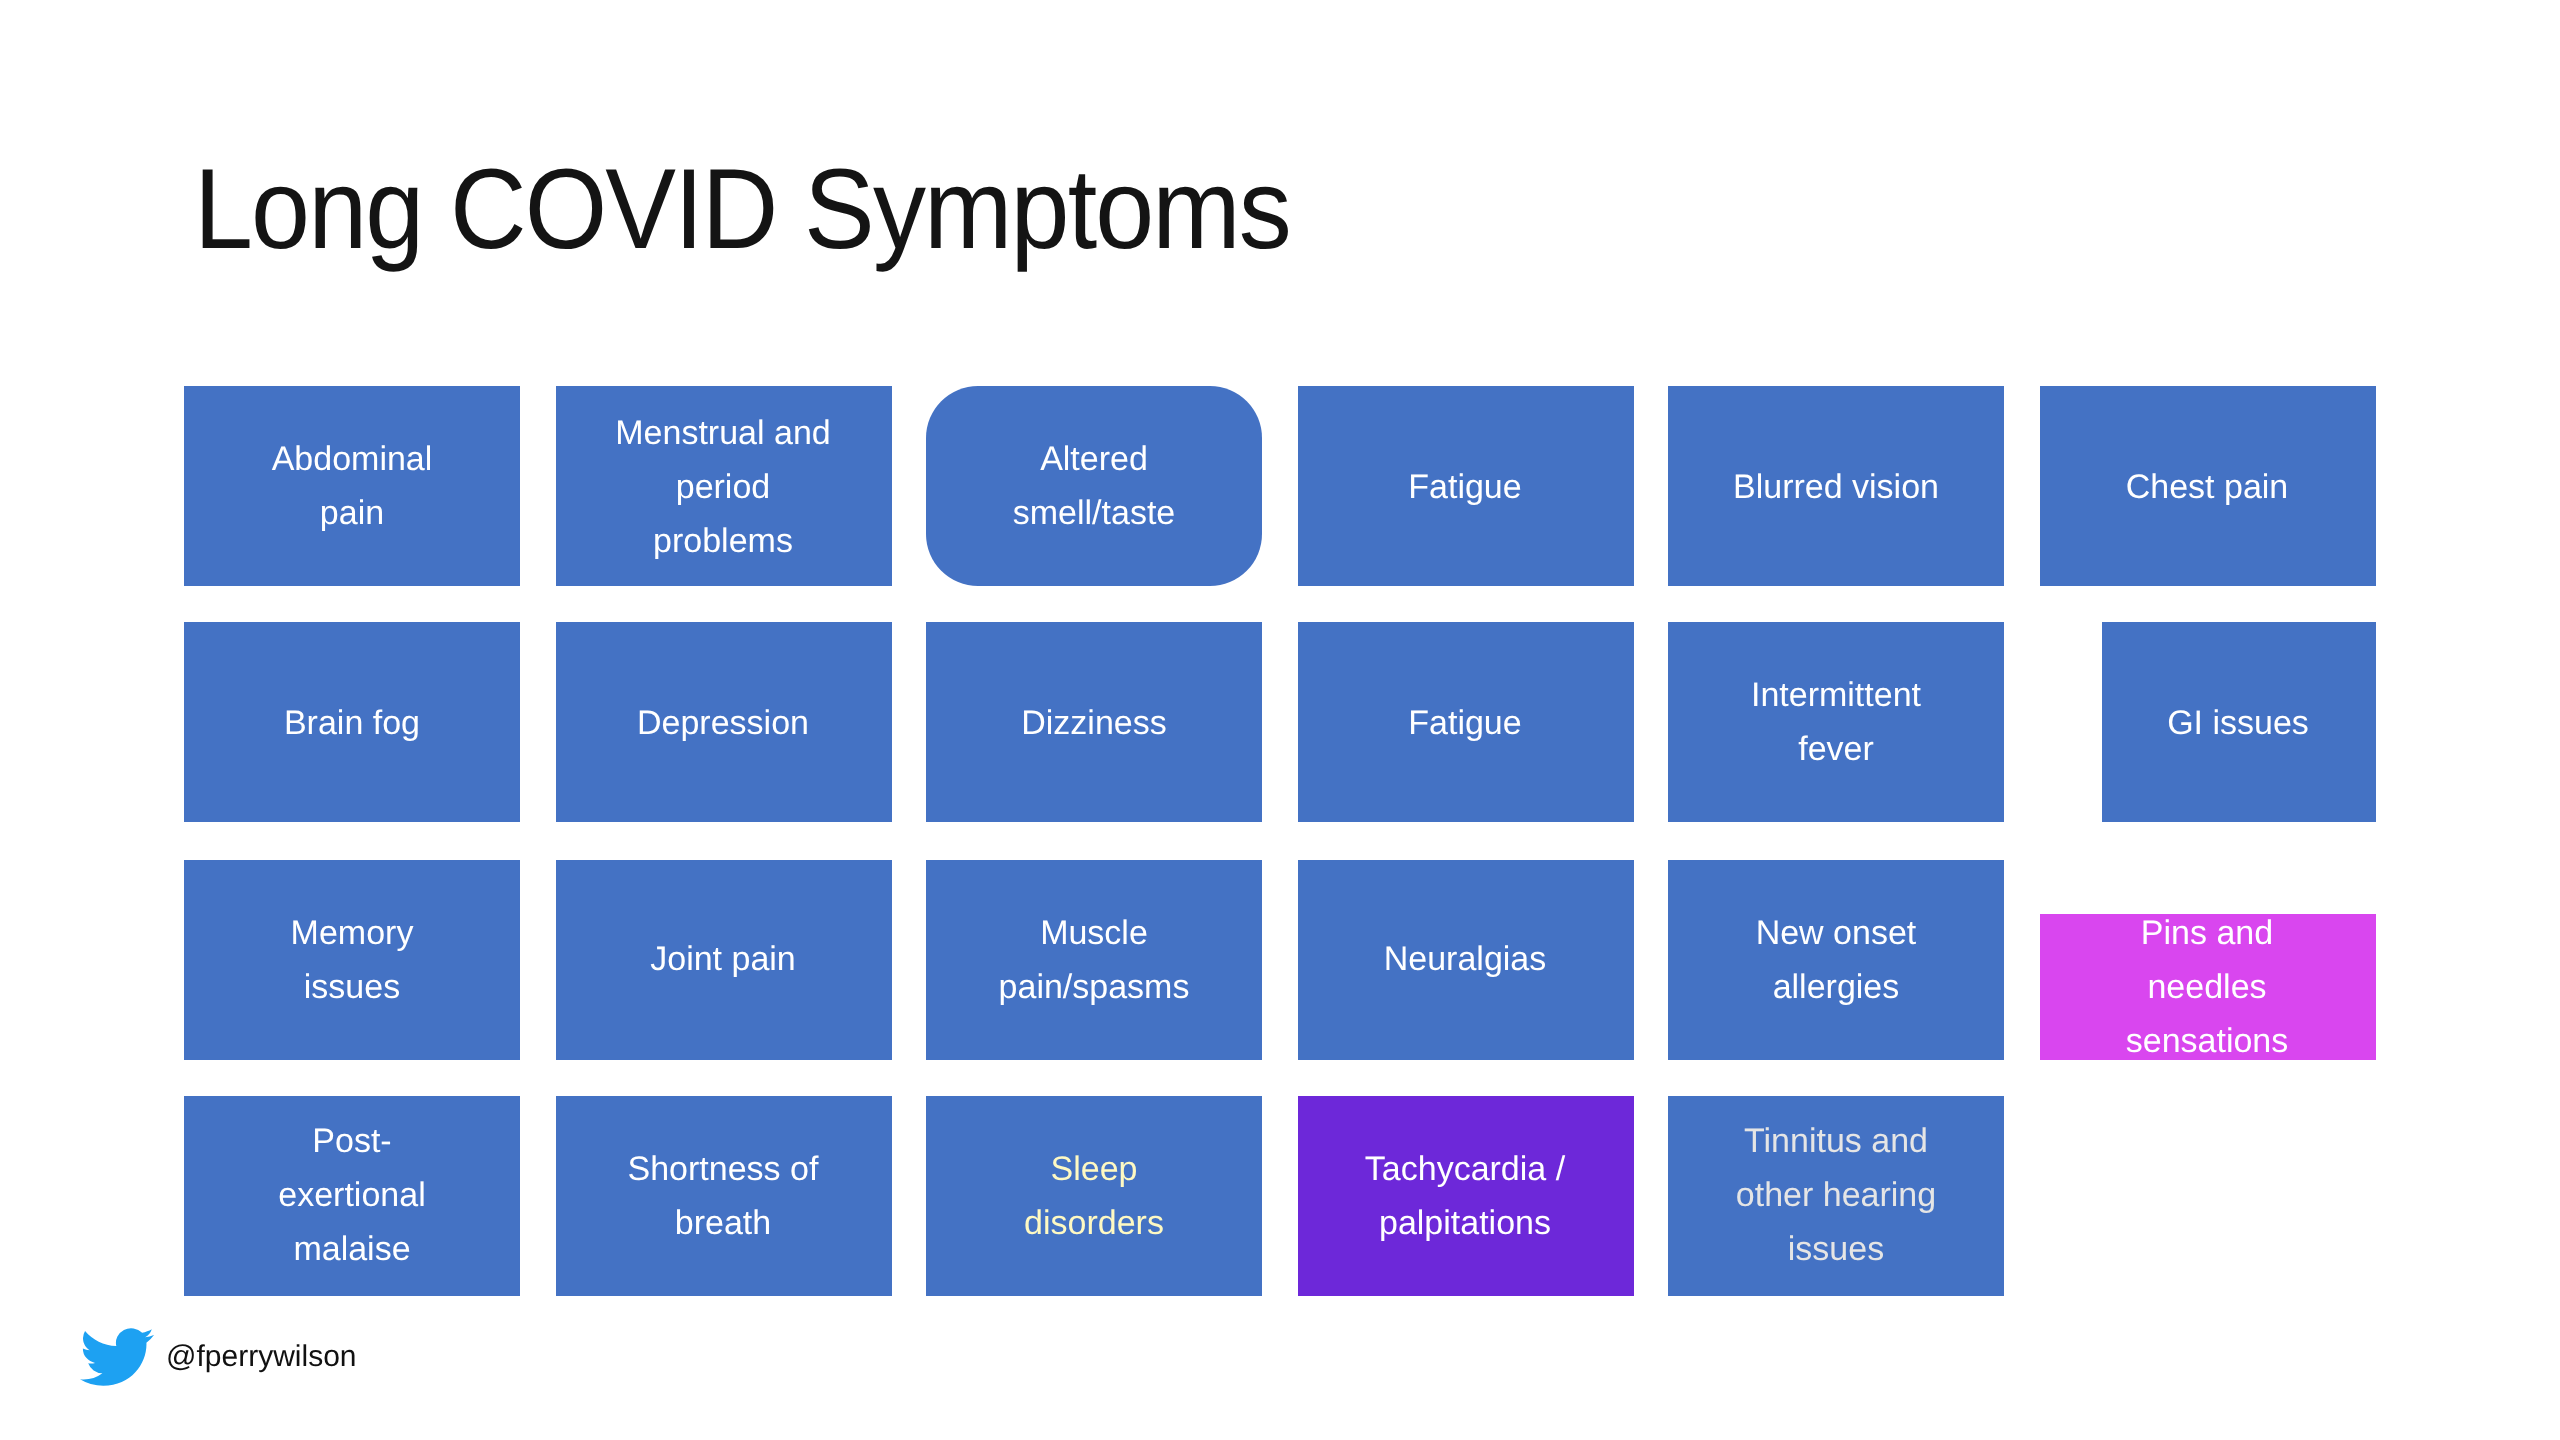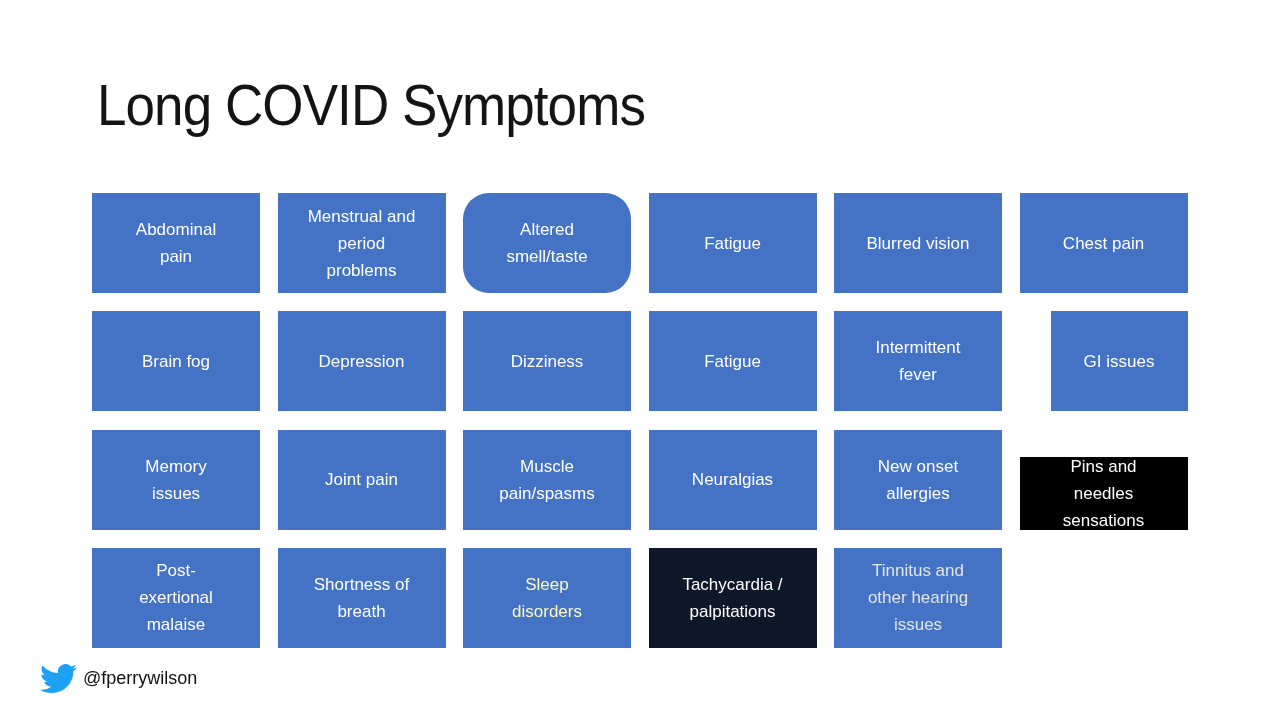--- a/index.html
+++ b/index.html
@@ -63,21 +63,21 @@
   .bird {
     display: inline-flex;
     width: 37px;
     height: 31px;
   }
   .bird svg {
     width: 100%;
     height: 100%;
   }
   .handle {
-    font-size: 18px;
+    font-size: 15px;
     color: #111111;
   }
 </style>
 </head>
 <body>
 
 <div class="slide">
 
   <h1 class="title">Long COVID Symptoms</h1>
 
@@ -100,31 +100,31 @@
 fever</div>
       <div class="cell" style="background: rgb(68, 114, 196); color: rgb(255, 255, 255); margin-left: 31px;">GI issues</div>
       <div class="cell" style="background: rgb(68, 114, 196); color: rgb(255, 255, 255);">Memory
 issues</div>
       <div class="cell" style="background: rgb(68, 114, 196); color: rgb(255, 255, 255);">Joint pain</div>
       <div class="cell" style="background: rgb(68, 114, 196); color: rgb(255, 255, 255);">Muscle
 pain/spasms</div>
       <div class="cell" style="background: rgb(68, 114, 196); color: rgb(255, 255, 255);">Neuralgias</div>
       <div class="cell" style="background: rgb(68, 114, 196); color: rgb(255, 255, 255);">New onset
 allergies</div>
-      <div class="cell" style="background: #000000; color: rgb(255, 255, 255); margin-top: 27px;">Pins and
+      <div class="cell" style="background: #d946ef; color: rgb(255, 255, 255); margin-top: 27px;">Pins and
 needles
 sensations</div>
       <div class="cell" style="background: rgb(68, 114, 196); color: rgb(255, 255, 255);">Post-
 exertional
 malaise</div>
       <div class="cell" style="background: rgb(68, 114, 196); color: rgb(255, 255, 255);">Shortness of
 breath</div>
       <div class="cell" style="background: rgb(68, 114, 196); color: #fef9c3;">Sleep
 disorders</div>
-      <div class="cell" style="background: #0f172a; color: rgb(255, 255, 255);">Tachycardia /
+      <div class="cell" style="background: #6d28d9; color: rgb(255, 255, 255);">Tachycardia /
 palpitations</div>
       <div class="cell" style="background: rgb(68, 114, 196); color: #e5e5e5;">Tinnitus and
 other hearing
 issues</div>
     </div>
 
   <div class="footer">
     <span class="bird">
       <svg viewBox="0 1.5 24 21" preserveAspectRatio="none" xmlns="http://www.w3.org/2000/svg" aria-hidden="true">
         <path fill="#1DA1F2" d="M23.953 4.57a10 10 0 0 1-2.825.775 4.958 4.958 0 0 0 2.163-2.723c-.951.555-2.005.959-3.127 1.184a4.92 4.92 0 0 0-8.384 4.482C7.69 8.095 4.067 6.13 1.64 3.162a4.822 4.822 0 0 0-.666 2.475c0 1.71.87 3.213 2.188 4.096a4.904 4.904 0 0 1-2.228-.616v.06a4.923 4.923 0 0 0 3.946 4.827 4.996 4.996 0 0 1-2.212.085 4.936 4.936 0 0 0 4.604 3.417 9.867 9.867 0 0 1-6.102 2.105c-.39 0-.779-.023-1.17-.067a13.995 13.995 0 0 0 7.557 2.209c9.053 0 13.998-7.496 13.998-13.985 0-.21 0-.42-.015-.63A9.935 9.935 0 0 0 24 4.59z"></path>

